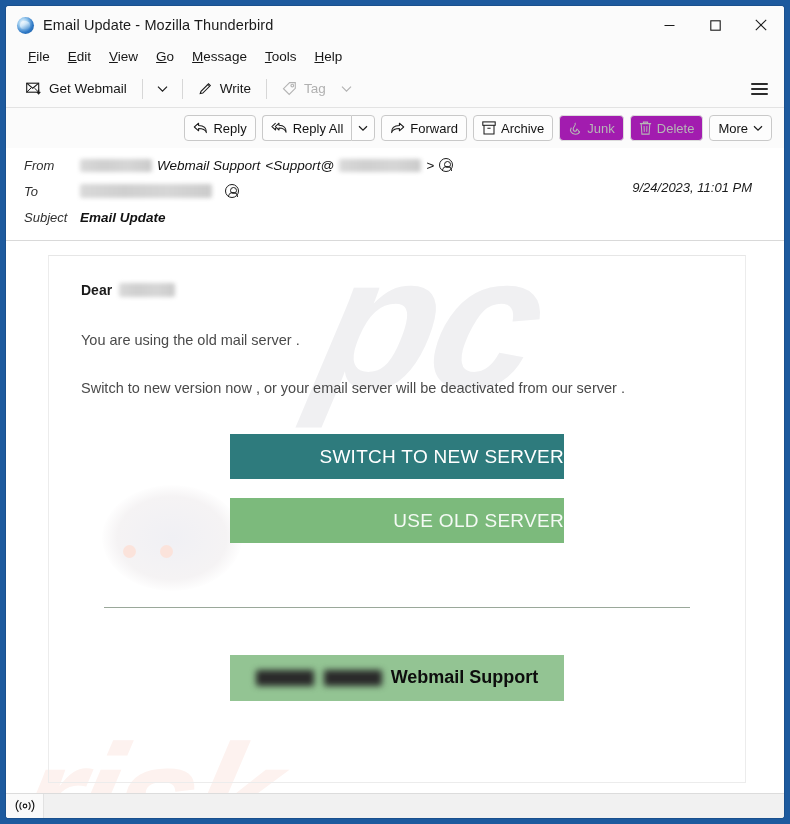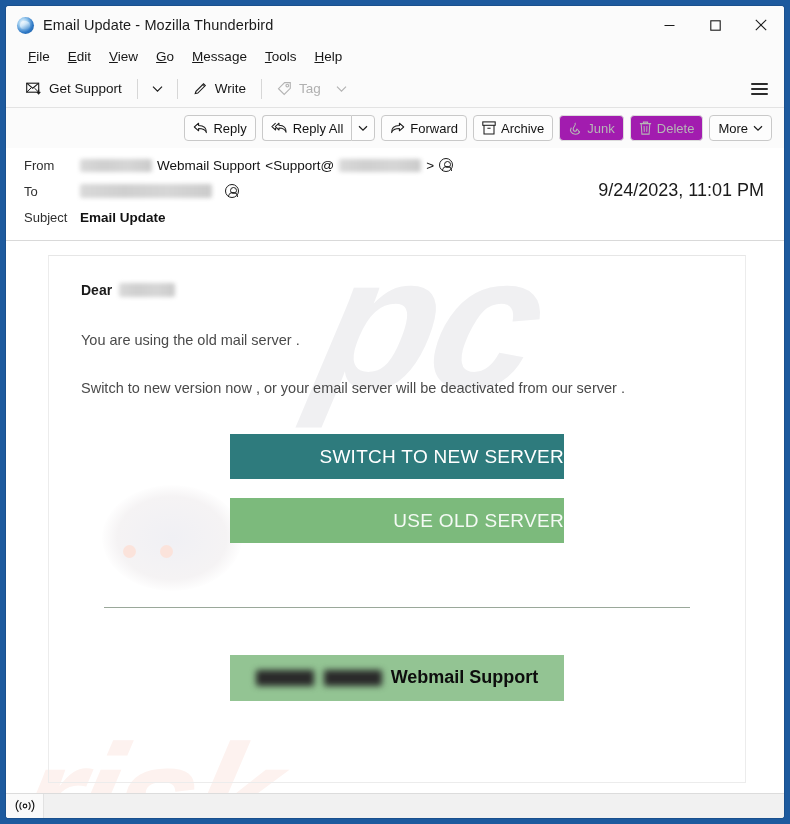--- a/index.html
+++ b/index.html
@@ -154,20 +154,21 @@
     background: #ffffff;
     padding: 4px 0 10px 0;
     border-bottom: 1px solid #d9d9d9;
   }
   .hdr-row {
     display: flex;
     align-items: center;
     min-height: 26px;
     padding: 0 31px 0 18px;
     position: relative;
+    font-style: italic;
   }
   .hdr-label {
     font-size: 13px;
     color: #2f2f2f;
     width: 56px;
     flex: none;
   }
   .hdr-value {
     font-size: 13.5px;
     color: #121212;
@@ -203,22 +204,22 @@
   .addr-icon::after {
     content: "";
     position: absolute; left: 2.2px; bottom: 0.4px;
     width: 8px; height: 4px;
     border: 1.4px solid #1c1c1c;
     border-bottom: none;
     border-radius: 5px 5px 0 0;
   }
   #msg-date {
     position: absolute;
-    right: 20px; top: 2px;
-    font-size: 18px;
+    right: 32px; top: 2px;
+    font-size: 13px;
     color: #1b1b1b;
     white-space: nowrap;
   }
 
   
   #body-pane {
     position: relative;
     height: 552px;
     background: #ffffff;
     overflow: hidden;
@@ -409,21 +410,21 @@
 
   <div id="main-toolbar">
 
     <div class="tb-btn">
       <svg width="16" height="14" viewBox="0 0 16 14">
         <rect x="0.7" y="1.2" width="12" height="9" fill="none" stroke="#1c1c1c" stroke-width="1.1"></rect>
         <path d="M0.7 1.2 L6.7 6.2 L12.7 1.2" fill="none" stroke="#1c1c1c" stroke-width="1.1"></path>
         <path d="M0.7 10.2 L5 6.0 M12.7 10.2 L8.4 6.0" fill="none" stroke="#1c1c1c" stroke-width="1"></path>
         <path d="M12.6 7.4 v4 M10.9 9.9 l1.7 1.9 l1.7 -1.9" fill="none" stroke="#1c1c1c" stroke-width="1.2"></path>
       </svg>
-      <span>Get Support</span>
+      <span>Get Webmail</span>
     </div>
 
     <div class="tb-sep"></div>
 
     <div class="tb-chev">
       <svg width="11" height="8" viewBox="0 0 11 8">
           <path d="M1 1.6 L5.5 6.2 L10 1.6" fill="none" stroke="#1c1c1c" stroke-width="1.2"></path>
         </svg>
     </div>
 

